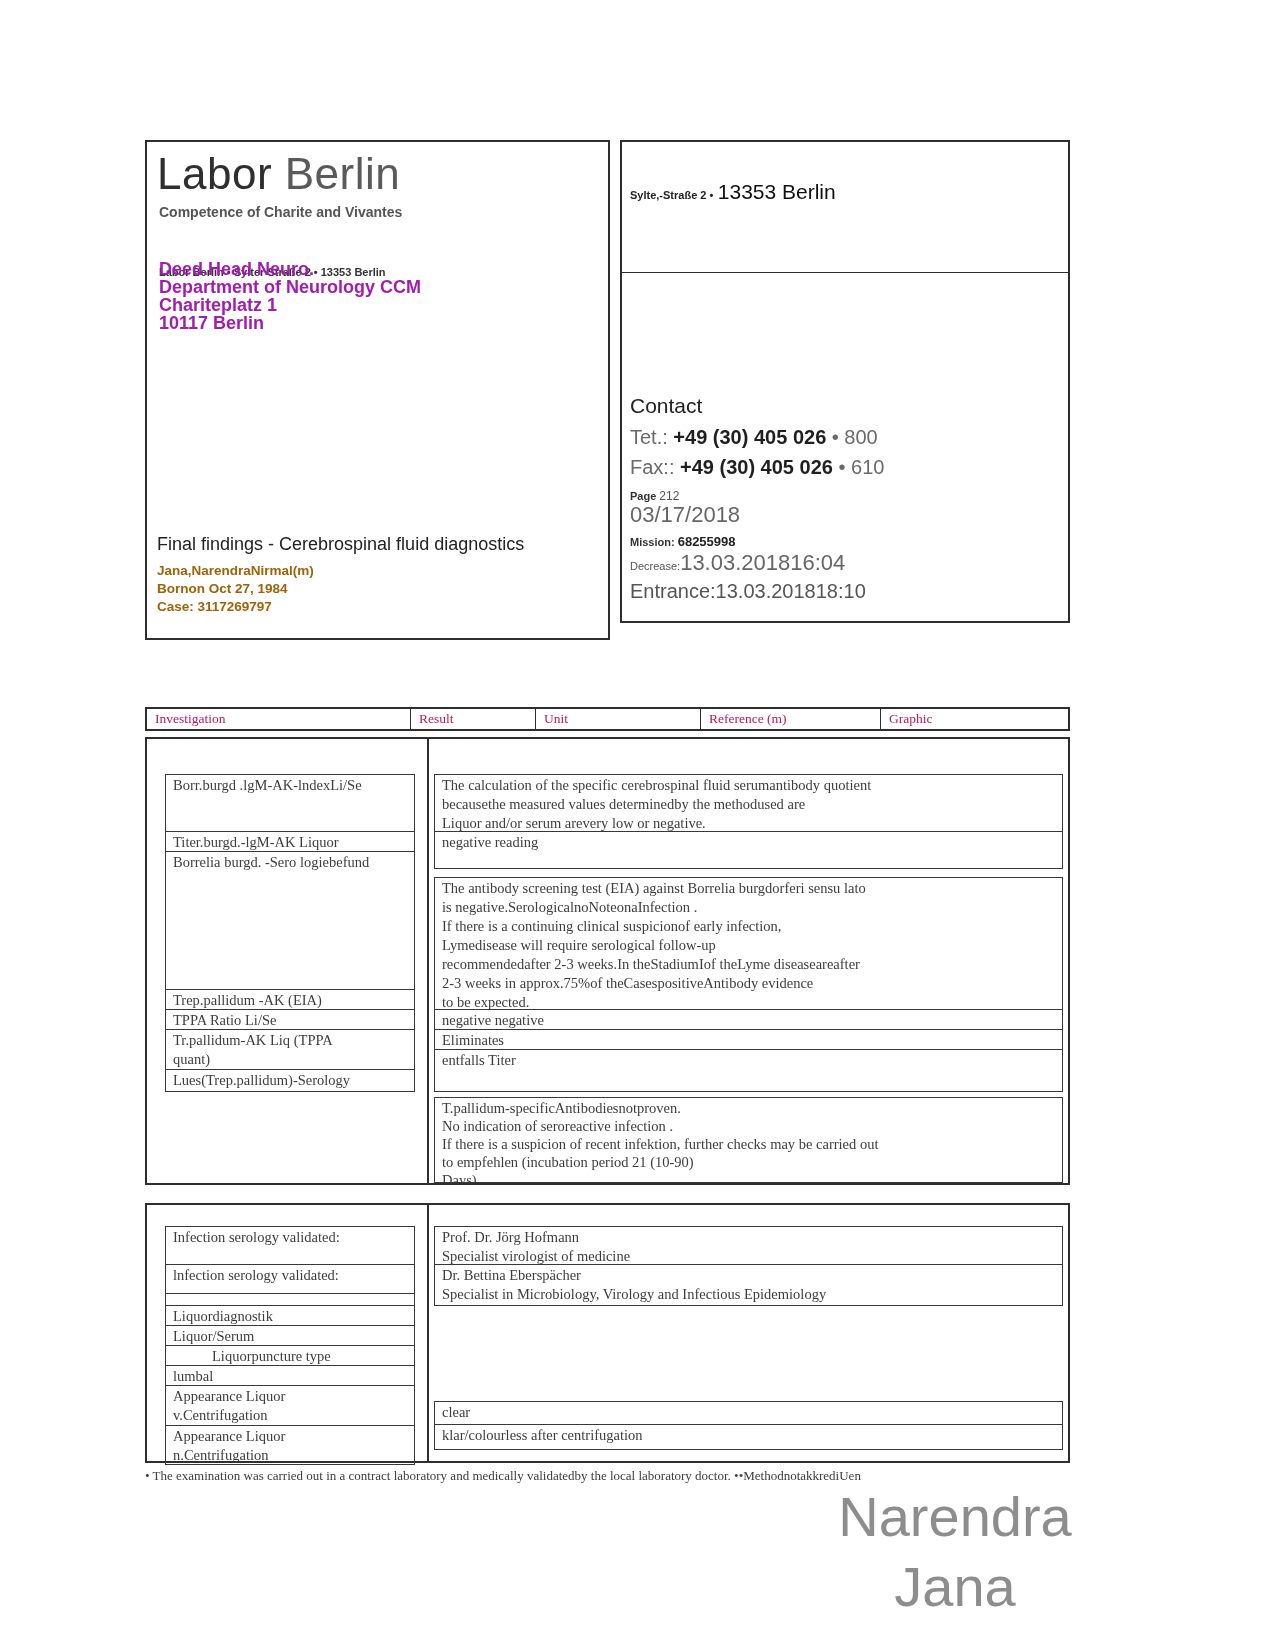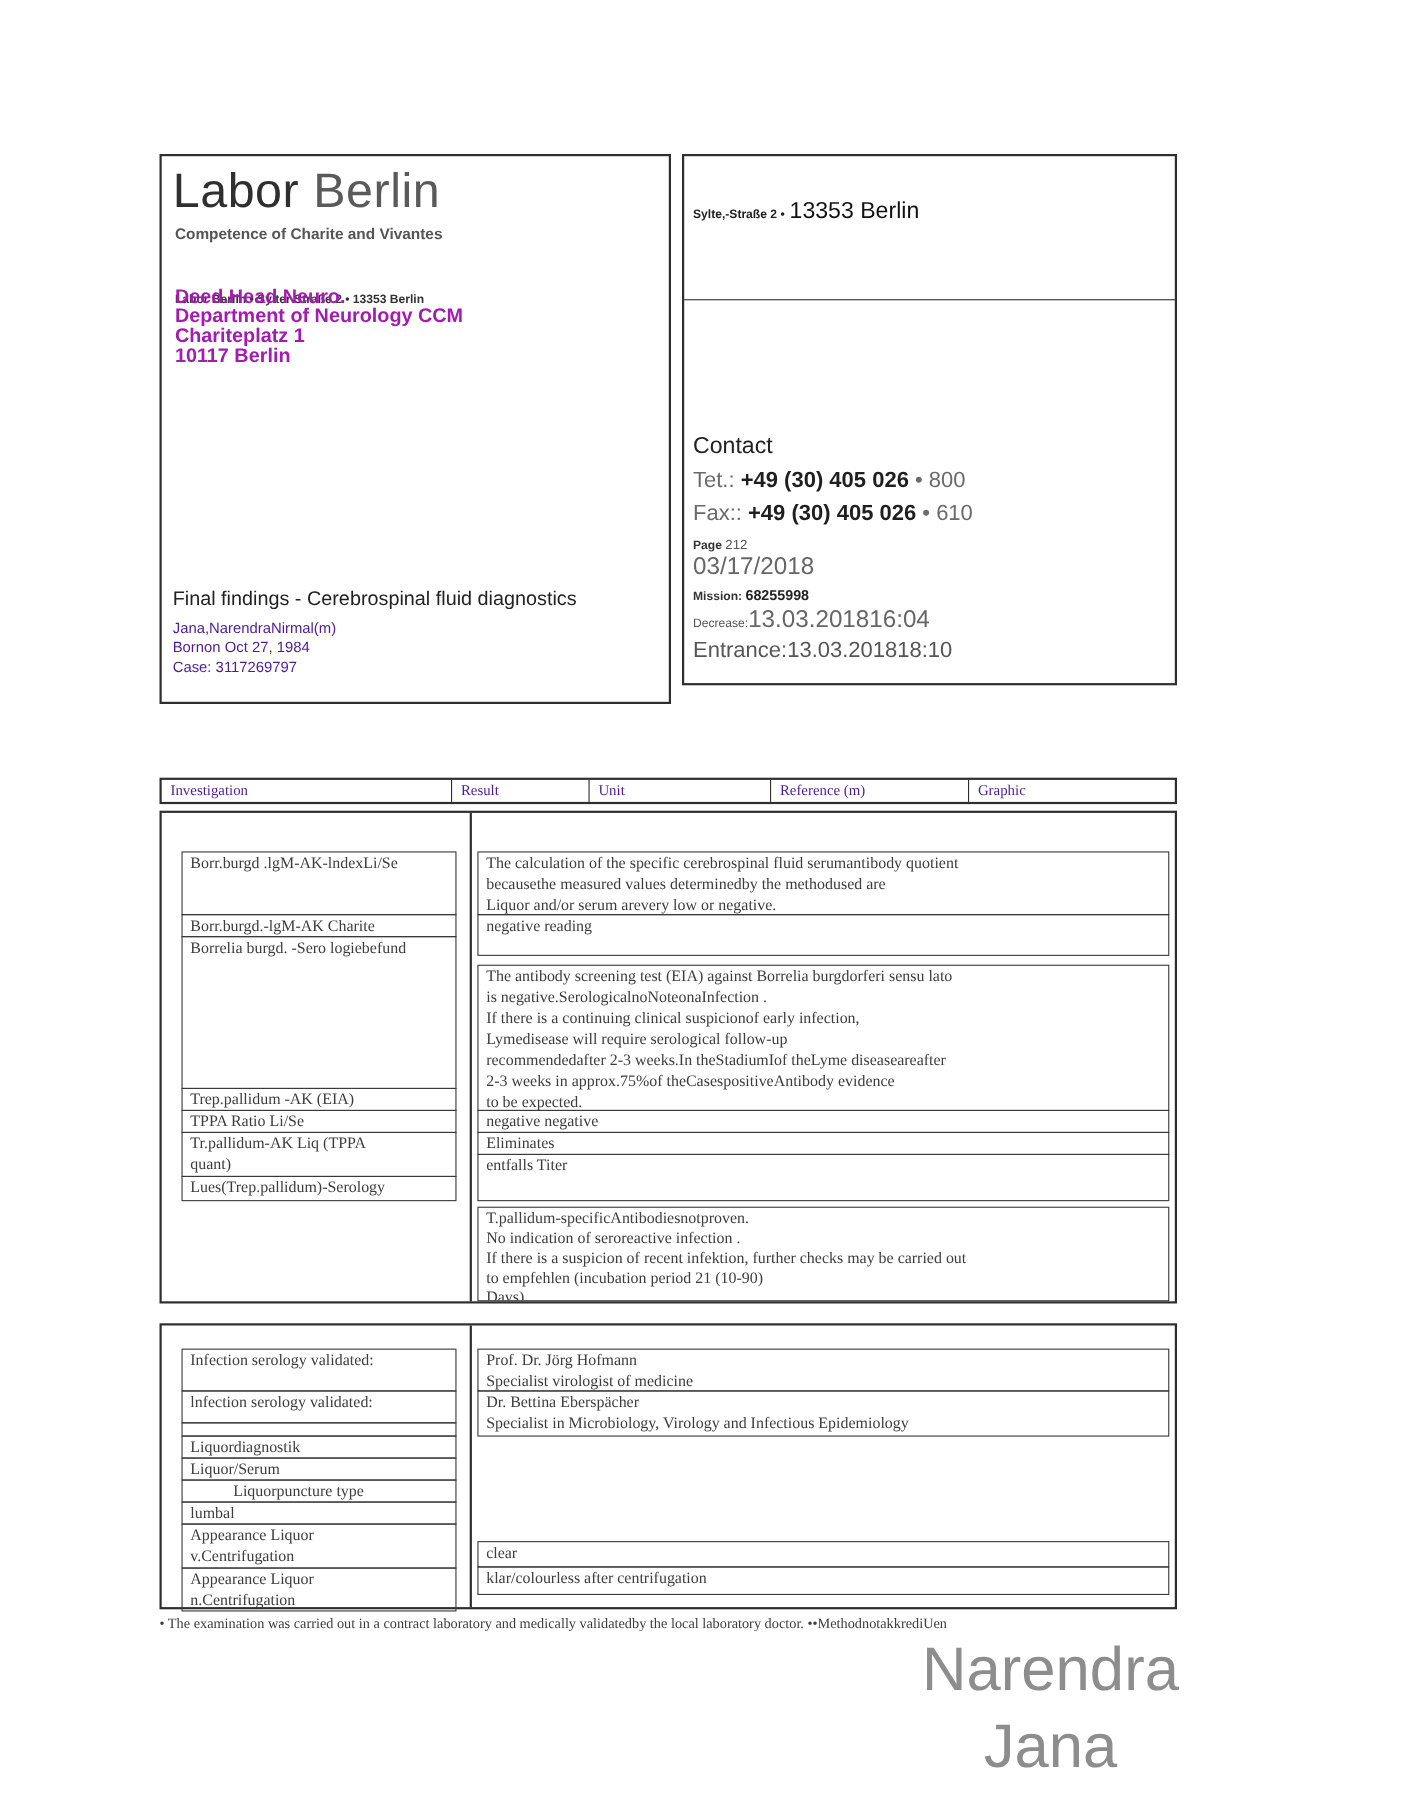--- a/index.html
+++ b/index.html
@@ -17,39 +17,39 @@
     padding:1px 7px;overflow:hidden;
   }
   .para{white-space:pre-line;}
   .logo{font-size:44px;line-height:48px;letter-spacing:0.5px;}
   .logo .p1{color:#2f2f2f;}
   .logo .p2{color:#5a5a5a;}
   .logo-sub{font-size:14px;font-weight:bold;color:#555;}
   .sender{font-size:11px;font-weight:bold;color:#333;margin-top:32px;}
   .recipient{font-size:18px;line-height:18px;font-weight:bold;color:#a21caf;}
   .report-title{font-size:18px;color:#222;}
-  .patient{font-size:13.5px;line-height:18px;font-weight:normal;color:#4c1d95;}
+  .patient{font-size:13.5px;line-height:18px;font-weight:bold;color:#a16207;}
   .company{font-size:21px;color:#111;}
   .addr-small{font-size:11px;font-weight:bold;color:#222;}
   .addr-big{font-size:21px;color:#111;}
   .contact-h{font-size:21px;color:#222;}
   .phone{font-size:20px;}
   .phone .lab{color:#6a6a6a;}
   .phone .num{color:#1f1f1f;font-weight:bold;}
   .phone .ext{color:#6a6a6a;}
   .tinylab{font-size:11px;font-weight:bold;color:#333;}
   .tinyval{font-size:12px;color:#555;}
   .bigdate{font-size:22px;color:#666;}
   .missionval{font-size:13px;font-weight:bold;color:#222;}
   .graybig{font-size:22px;color:#666;}
   .entrance{font-size:20px;color:#555;}
   .thead{display:flex;border:2px solid #2e2e2e;background:#fff;}
   .th{
     box-sizing:border-box;border-left:1px solid #2e2e2e;padding:2px 8px;
-    font-family:"Liberation Serif","DejaVu Serif",serif;font-size:13.5px;color:#4c1d95;
+    font-family:"Liberation Serif","DejaVu Serif",serif;font-size:13.5px;color:#be185d;
   }
   .th:first-child{border-left:none;}
   .vdiv{position:absolute;top:0;bottom:0;width:0;border-left:2px solid #2e2e2e;}
   .hdiv{position:absolute;left:0;right:0;height:0;border-top:1px solid #2e2e2e;}
   .footer-note{font-family:"Liberation Serif","DejaVu Serif",serif;font-size:13px;color:#3d3d3d;}
   .watermark{font-size:56px;line-height:70px;color:#8d8d8d;text-align:center;}
 </style>
 </head>
 <body>
 
@@ -107,21 +107,21 @@
     <div class="th" style="width:125px;">Result</div>
     <div class="th" style="width:165px;">Unit</div>
     <div class="th" style="width:180px;">Reference (m)</div>
     <div class="th" style="width:188px;">Graphic</div>
   </div>
 
   <div class="abs box" style="left:145px;top:737px;width:925px;height:448px;">
     <div class="vdiv" style="left:280px;"></div>
 
     <div class="cell" style="left:18px;top:35px;width:250px;height:58px;">Borr.burgd .lgM-AK-lndexLi/Se</div>
-    <div class="cell" style="left:18px;top:92px;width:250px;height:21px;">Borr.burgd.-lgM-AK Charite</div>
+    <div class="cell" style="left:18px;top:92px;width:250px;height:21px;">Titer.burgd.-lgM-AK Liquor</div>
     <div class="cell" style="left:18px;top:112px;width:250px;height:139px;">Borrelia burgd. -Sero logiebefund</div>
     <div class="cell" style="left:18px;top:250px;width:250px;height:21px;">Trep.pallidum -AK (EIA)</div>
     <div class="cell" style="left:18px;top:270px;width:250px;height:21px;">TPPA Ratio Li/Se</div>
     <div class="cell para" style="left:18px;top:290px;width:250px;height:41px;">Tr.pallidum-AK Liq (TPPA
 quant)</div>
     <div class="cell" style="left:18px;top:330px;width:250px;height:23px;">Lues(Trep.pallidum)-Serology</div>
 
     <div class="cell para" style="left:287px;top:35px;width:629px;height:58px;">The calculation of the specific cerebrospinal fluid serumantibody quotient
 becausethe measured values determinedby the  methodused are
 Liquor and/or serum  arevery low or negative.</div>

